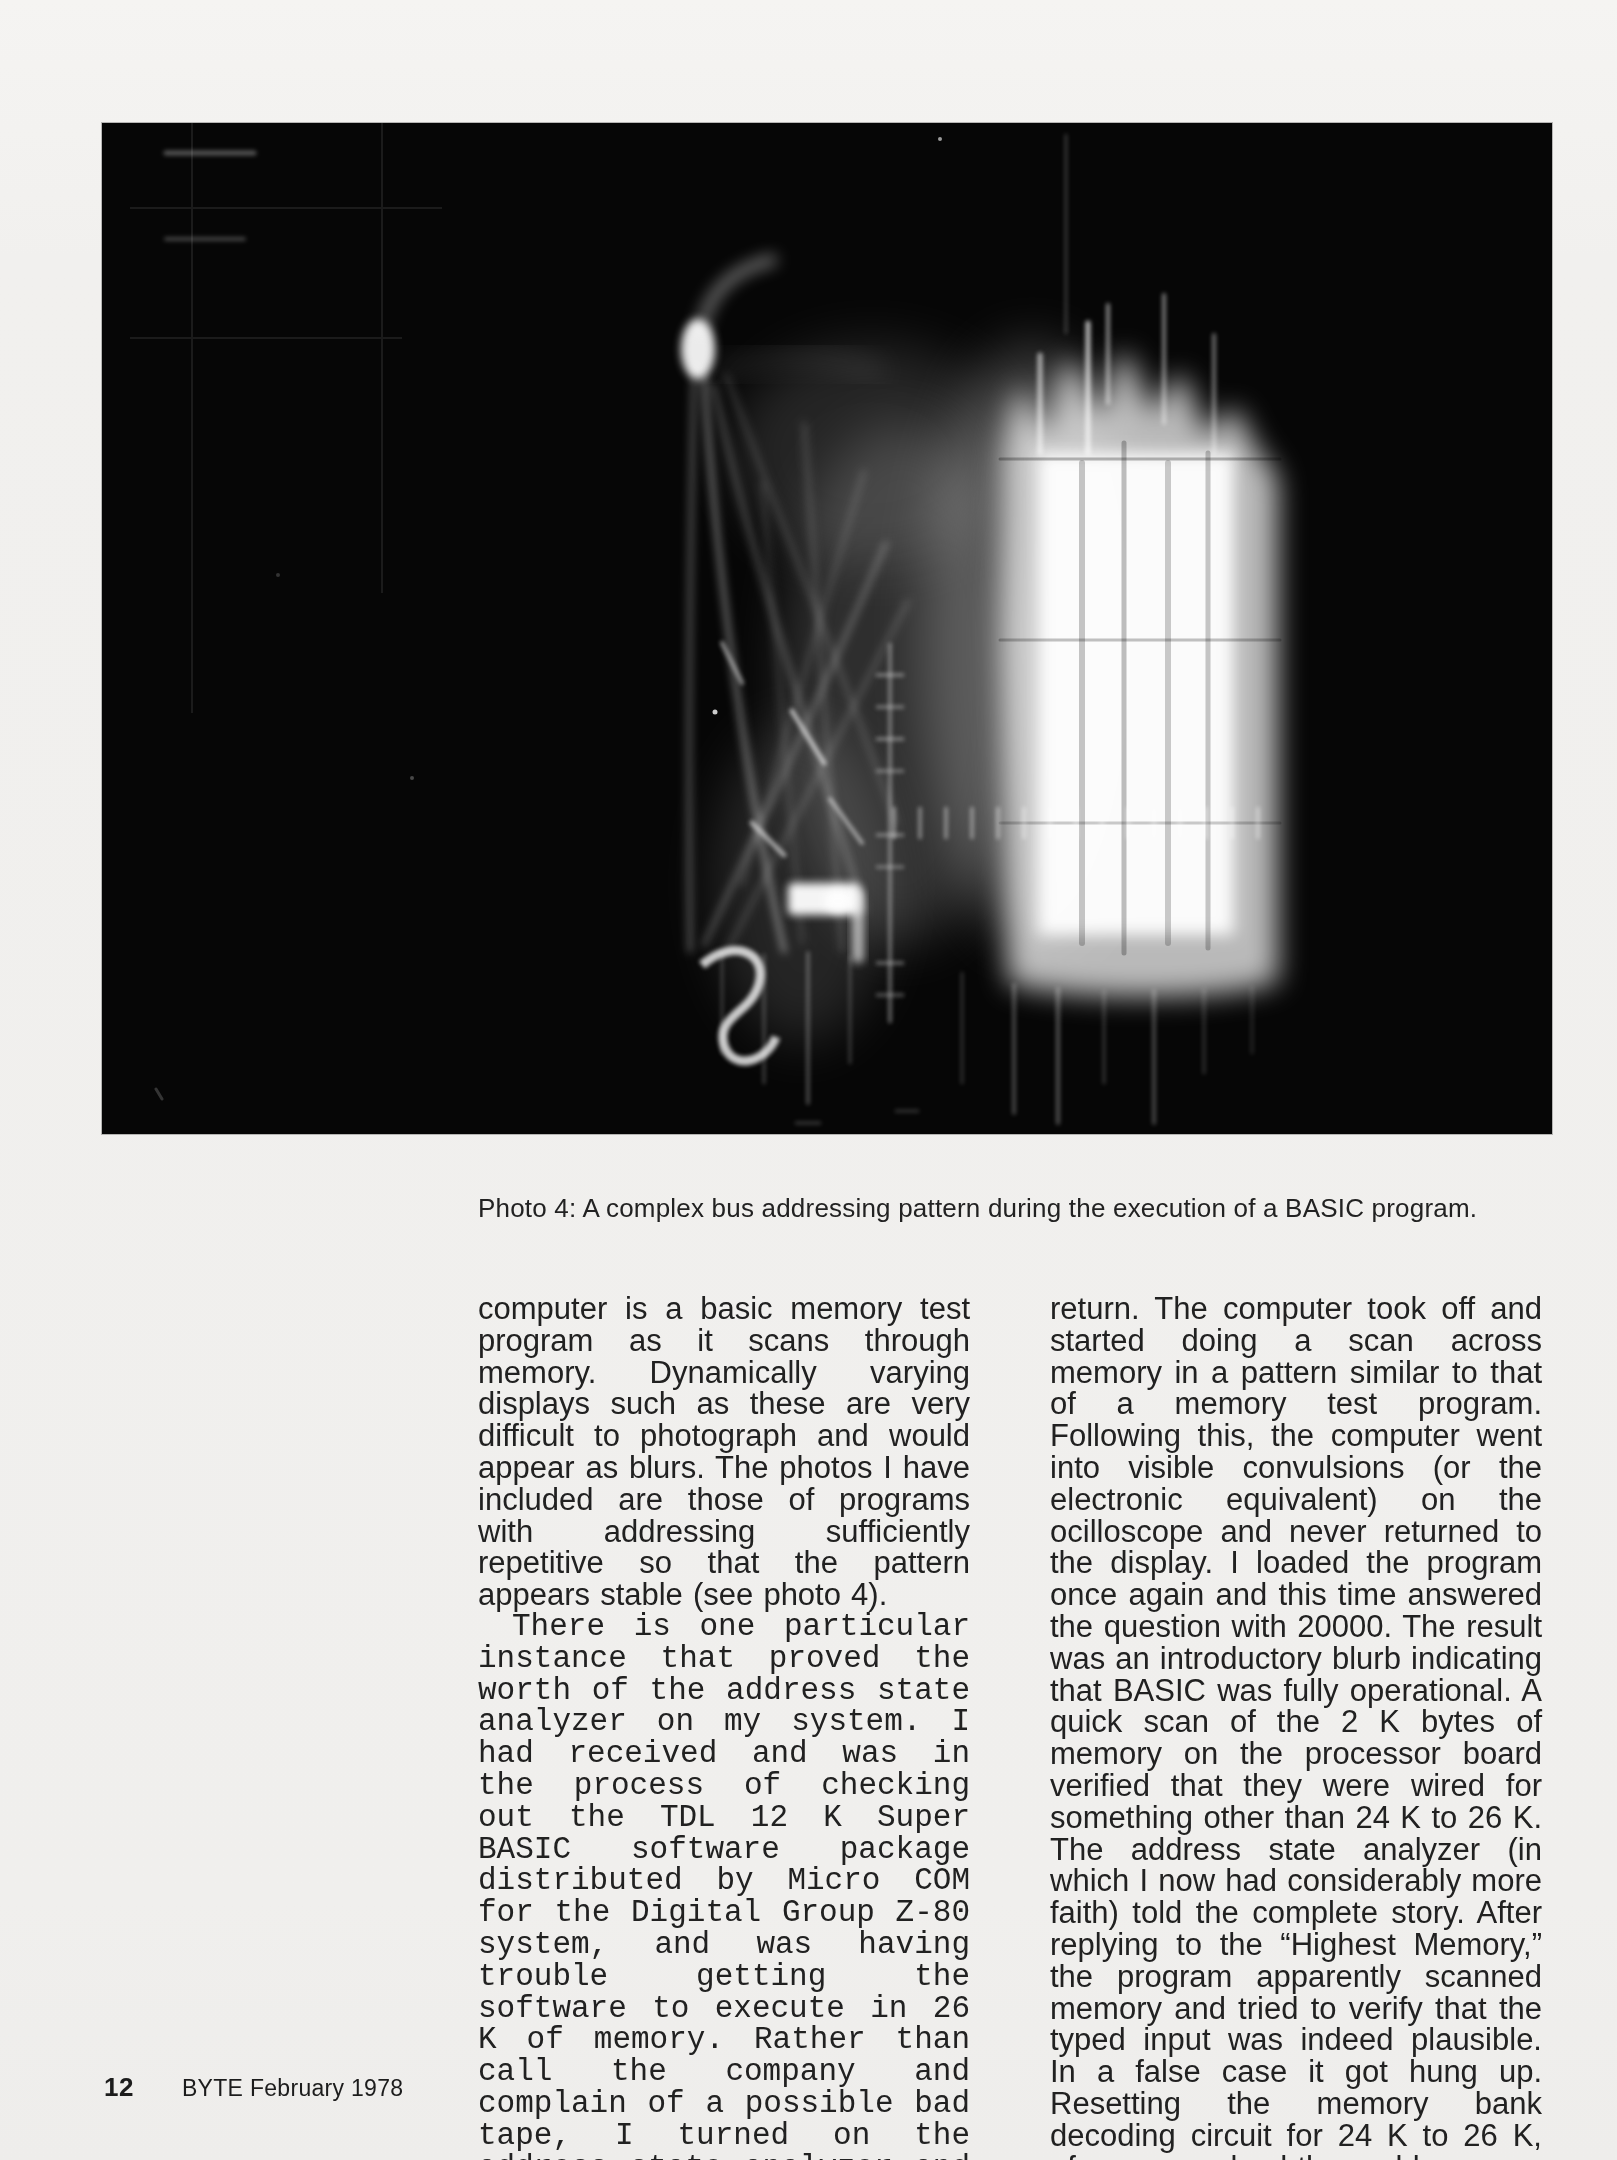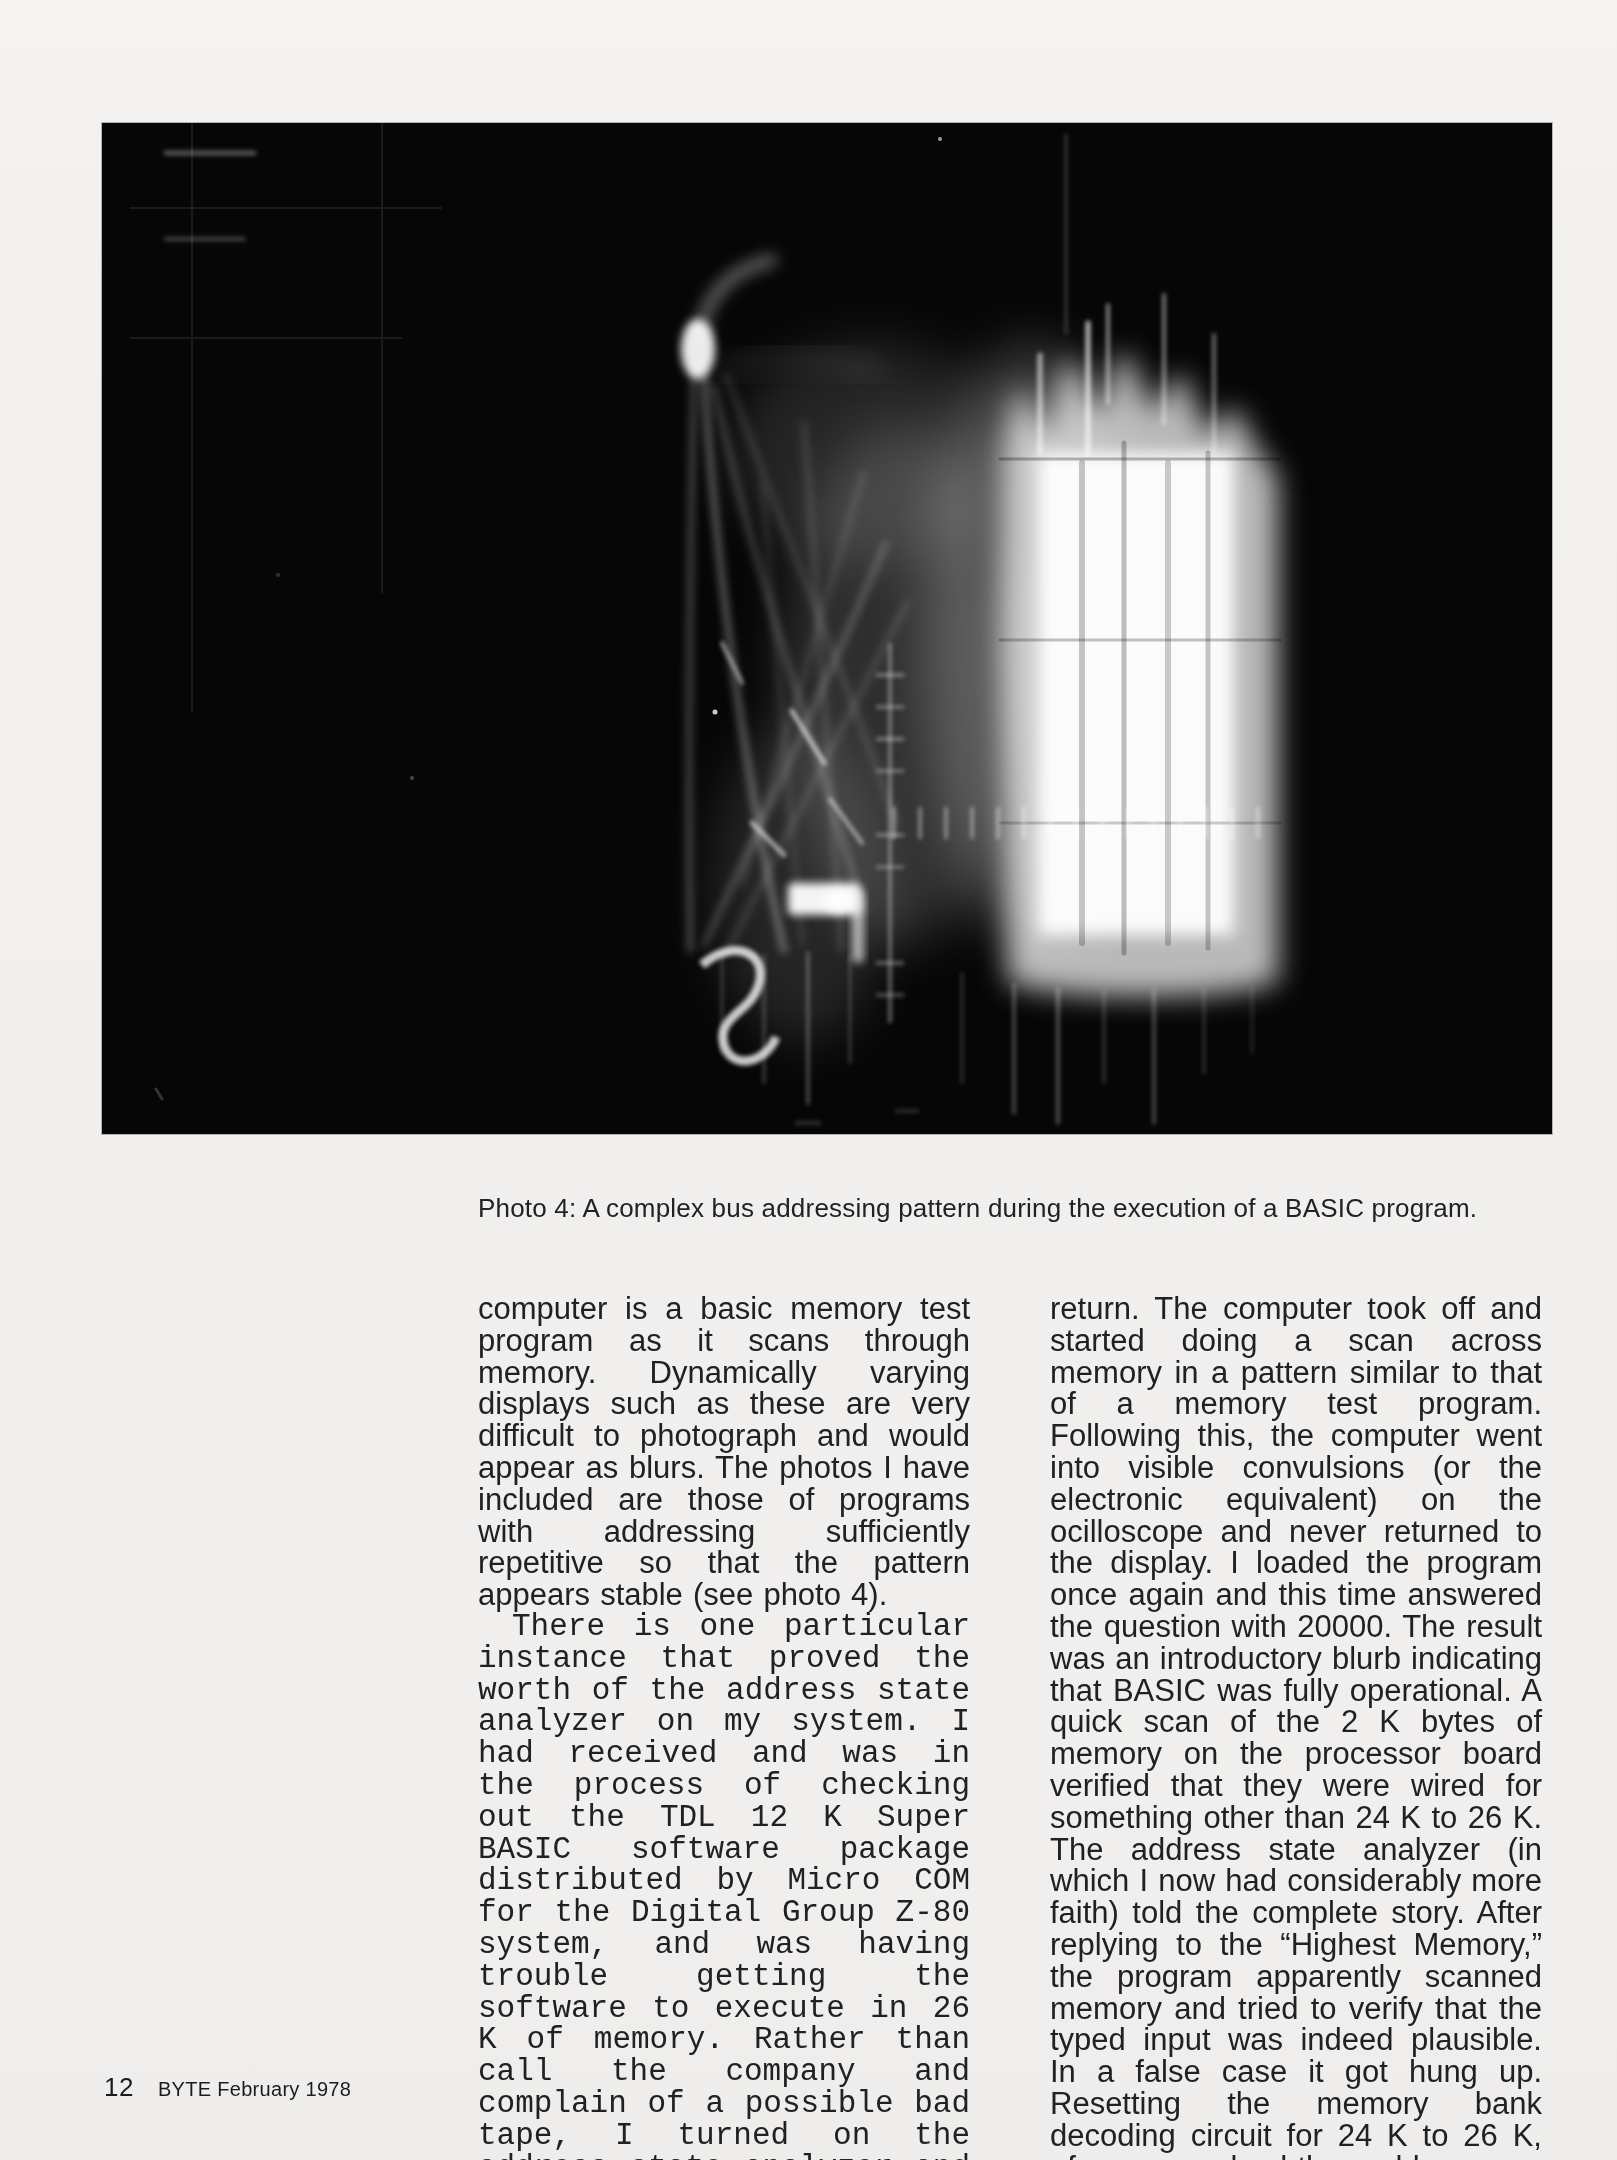--- a/index.html
+++ b/index.html
@@ -55,27 +55,27 @@
   .col p + p{text-indent:34px;font-family:Liberation Mono, monospace;}
   
   .footer{
     position:absolute;
     left:104px; top:2072px;
     display:flex;
     align-items:baseline;
     color:#1c1c1c;
   }
   .footer .page-num{
-    font-weight:normal;
+    font-weight:bold;
     font-size:26px;
     letter-spacing:0.5px;
   }
   .footer .issue{
-    font-size:20px;
-    margin-left:24px;
+    font-size:23px;
+    margin-left:48px;
     letter-spacing:0.3px;
   }
 </style>
 </head>
 <body>
 
 <div class="page">
 
   <figure class="photo-figure" style="margin:0">
     <svg viewBox="0 0 1450 1011" preserveAspectRatio="none">

